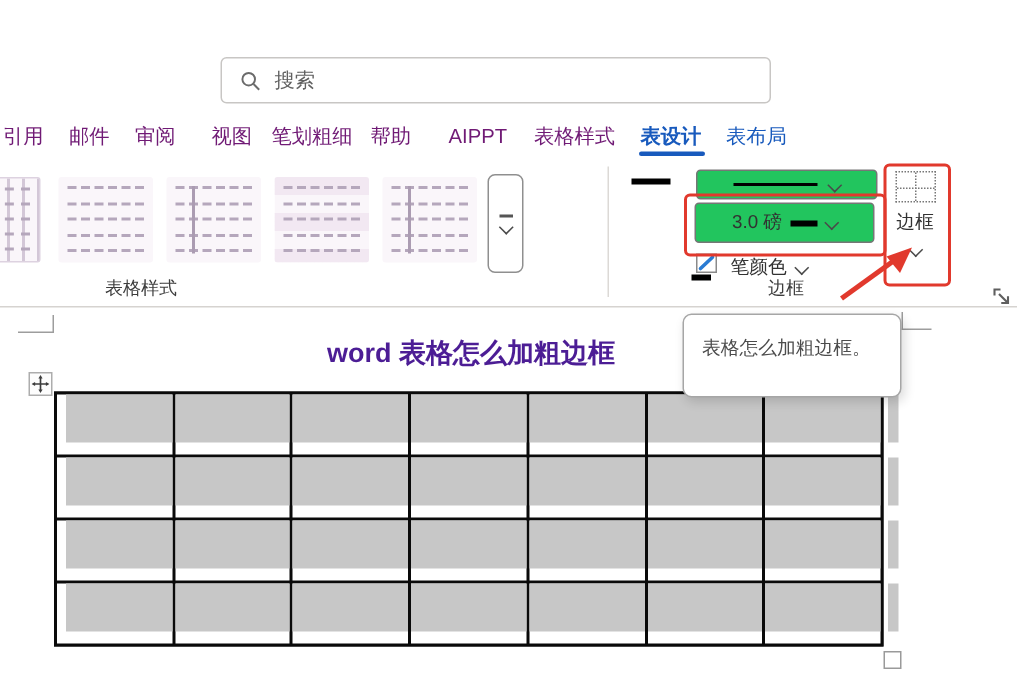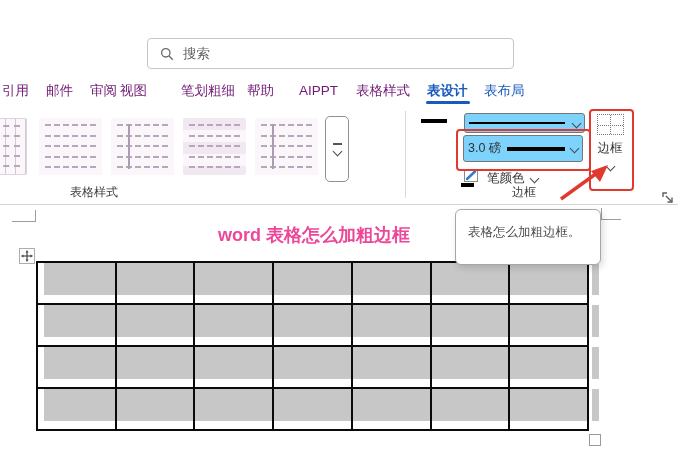--- a/index.html
+++ b/index.html
@@ -46,22 +46,22 @@
   .shading-btn{position:absolute;left:350px;top:83px;width:48px;height:70px;display:flex;flex-direction:column;align-items:center;}
   .shading-btn .swatch{width:26px;height:8px;border:1px solid #9a9a9a;background:#fff;margin-top:1px;}
   .shading-btn .lbl{font-size:12.5px;margin-top:4px;}
   .shading-btn .chev{margin-top:5px;}
   
   .bstyle-btn{position:absolute;left:408px;top:88px;width:52px;display:flex;flex-direction:column;align-items:center;}
   .bstyle-btn .line{width:26px;height:4px;background:#000;margin:3px 0 8px;}
   .bstyle-btn .lbl{font-size:12.5px;width:44px;text-align:center;word-break:break-all;line-height:1.45;}
   
   .combo{
-    position:absolute;border:1px solid #767676;border-radius:3px;background:#7dd3fc;
-    display:flex;align-items:center;box-sizing:border-box;padding:0 4px;gap:6px;
+    position:absolute;border:1px solid #767676;border-radius:3px;background:#22c55e;
+    display:flex;align-items:center;box-sizing:border-box;padding:0 24px;gap:6px;
   }
   .combo1{left:464px;top:85px;width:121px;height:20px;}
   .combo1 .sample{flex:1;height:1.5px;background:#000;margin-right:2px;}
   .combo2{left:463px;top:107px;width:120px;height:27px;}
   .combo2 .val{font-size:12.5px;white-space:nowrap;}
   .combo2 .sample{flex:1;height:4px;background:#000;}
   
   .pen-btn{position:absolute;left:461px;top:138px;height:24px;display:flex;align-items:center;gap:6px;justify-content:flex-end;}
   .pen-btn .lbl{font-size:12.5px;}
   .pen-icon{position:relative;width:20px;height:19px;}
@@ -89,21 +89,21 @@
   .red-arrow{position:absolute;left:553px;top:133px;width:62px;height:42px;z-index:9;pointer-events:none;}
   
   .tooltip{
     position:absolute;left:455px;top:181px;width:146px;height:56px;background:#fff;border:1px solid #a6a6a6;border-radius:6px;
     box-shadow:2px 3px 7px rgba(0,0,0,.14);box-sizing:border-box;padding:8px 12px;z-index:6;
   }
   .tooltip .tt-title{font-weight:bold;font-size:12.5px;color:#262626;}
   .tooltip .tt-body{font-size:12.5px;color:#4c4c4c;margin-top:6px;}
   
   .corner-line{position:absolute;background:#9d9d9d;z-index:1;}
-  .doc-title{position:absolute;left:0;top:195px;width:628px;text-align:center;font-size:18px;font-weight:bold;color:#ec4899;}
+  .doc-title{position:absolute;left:0;top:195px;width:628px;text-align:center;font-size:18px;font-weight:bold;color:#4c1d95;}
   .move-handle{
     position:absolute;left:19px;top:220px;width:16px;height:16px;border:1px solid #adadad;background:#fdfdfd;
     display:flex;align-items:center;justify-content:center;box-sizing:border-box;
   }
   .doc-table{
     position:absolute;left:36px;top:233px;width:553px;height:170px;border:2px solid #0a0a0a;background:#0a0a0a;
     display:grid;grid-template-columns:repeat(7,1fr);grid-template-rows:repeat(4,1fr);gap:2px;box-sizing:border-box;
   }
   .cell{position:relative;background:#fff;}
   .cell .fill{position:absolute;left:0;right:0;top:0;bottom:8px;}
@@ -121,21 +121,21 @@
     <svg width="14" height="14" viewBox="0 0 14 14">
       <circle cx="5.8" cy="5.8" r="4.2" fill="none" stroke="#6b6b6b" stroke-width="1.3"></circle>
       <line x1="9" y1="9" x2="12.8" y2="12.8" stroke="#6b6b6b" stroke-width="1.3"></line>
     </svg>
     <span class="ph">搜索</span>
   </div>
 
   <span class="tab" style="left:2px">引用</span>
   <span class="tab" style="left:46px">邮件</span>
   <span class="tab" style="left:90px">审阅</span>
-  <span class="tab" style="left:120px">视图</span>
+  <span class="tab" style="left:141px">视图</span>
   <span class="tab" style="left:181px">笔划粗细</span>
   <span class="tab" style="left:247px">帮助</span>
   <span class="tab" style="left:299px">AIPPT</span>
   <span class="tab" style="left:356px">表格样式</span>
   <span class="tab tab-active" style="left:427px">表设计</span>
   <span class="tab tab-contextual" style="left:484px">表布局</span>
   <div class="tab-underline"></div>
 
   <div class="ribbon-bottom"></div>
   <div class="group-sep" style="left:405px"></div>

